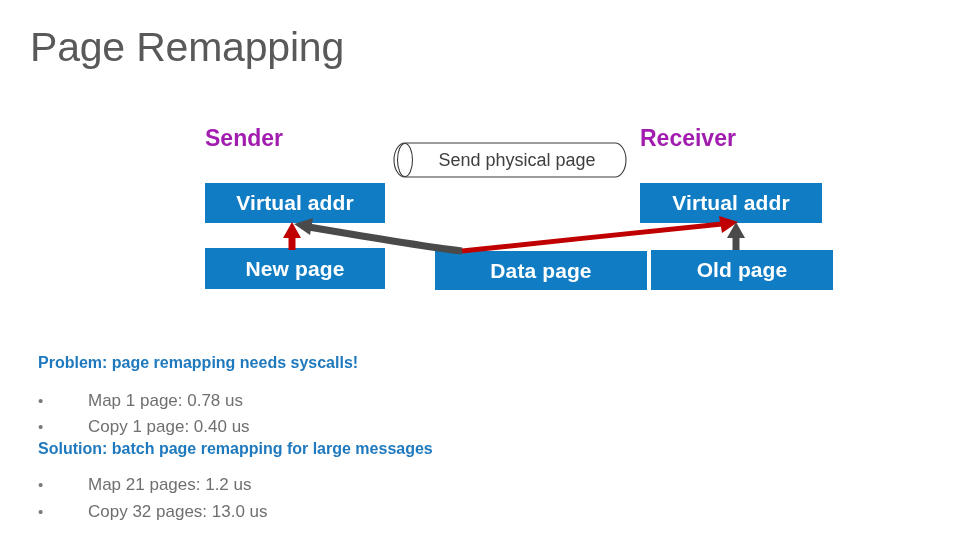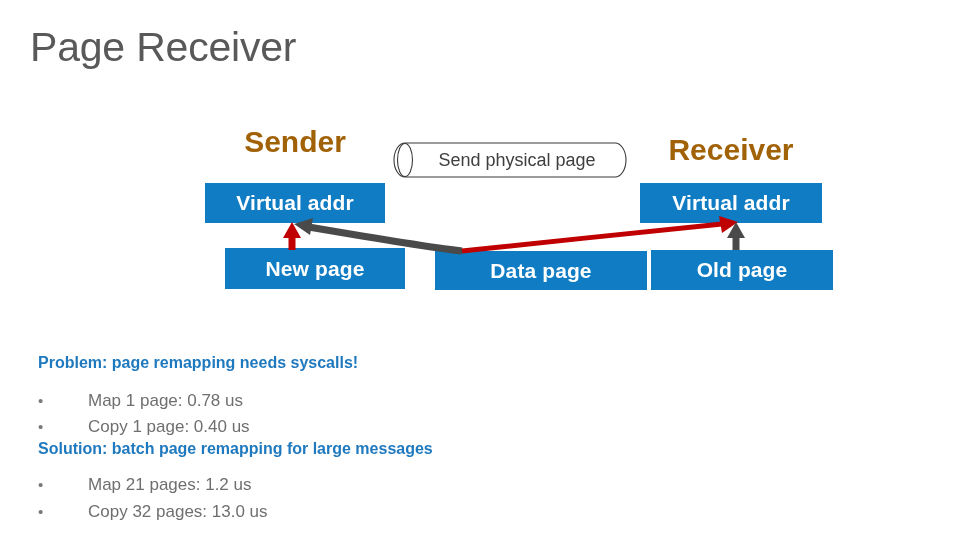--- a/index.html
+++ b/index.html
@@ -24,44 +24,44 @@
     font-size: 41px;
     font-weight: 400;
     color: #595959;
     letter-spacing: -0.2px;
     white-space: nowrap;
   }
 
   
   .role-label {
     position: absolute;
-    font-size: 30px;
+    font-size: 23px;
     font-weight: bold;
-    color: #a16207;
-    white-space: nowrap;
-    text-align: center;
+    color: #a21caf;
+    white-space: nowrap;
+    text-align: left;
   }
   #label-sender   { left: 205px; top: 125px; width: 180px; }
-  #label-receiver { left: 640px; top: 125px; width: 182px; margin-top: 8px; }
+  #label-receiver { left: 640px; top: 125px; width: 182px; }
 
   
   .blue-box {
     position: absolute;
     background: #0f7cc4;
     color: #ffffff;
     font-size: 21px;
     font-weight: bold;
     display: flex;
     align-items: center;
     justify-content: center;
     letter-spacing: 0.1px;
     white-space: nowrap;
   }
   #box-va-left   { left: 205px; top: 183px; width: 180px; height: 40px; }
-  #box-new-page  { left: 205px; top: 248px; width: 180px; height: 41px; margin-left: 20px; }
+  #box-new-page  { left: 205px; top: 248px; width: 180px; height: 41px; }
   #box-data-page { left: 435px; top: 251px; width: 212px; height: 39px; }
   #box-va-right  { left: 640px; top: 183px; width: 182px; height: 40px; }
   #box-old-page  { left: 640px; top: 250px; width: 182px; height: 40px; margin-left: 11px; }
 
   
   #cyl-wrap {
     position: absolute;
     left: 392px;
     top: 142px;
     width: 236px;
@@ -131,21 +131,21 @@
   #bullet-p-0 { top: 389px; }
   #bullet-p-1 { top: 415px; }
   #bullet-s-0 { top: 473px; }
   #bullet-s-1 { top: 500px; }
 </style>
 </head>
 <body>
 
 <div id="slide">
 
-  <div id="slide-title">Page Receiver</div>
+  <div id="slide-title">Page Remapping</div>
 
   <div class="role-label" id="label-sender">Sender</div>
   <div class="role-label" id="label-receiver">Receiver</div>
 
   <div id="cyl-wrap">
     <svg width="236" height="36" viewBox="0 0 236 36" xmlns="http://www.w3.org/2000/svg">
       <path d="M13,1 L223,1 A11,17 0 0 1 223,35 L13,35 A11,17 0 0 1 13,1 Z" fill="#ffffff" stroke="#3b3b3b" stroke-width="1.1"></path>
       <ellipse cx="13" cy="18" rx="7.5" ry="16.5" fill="none" stroke="#3b3b3b" stroke-width="1.1"></ellipse>
     </svg>
     <div id="cyl-text">Send physical page</div>

